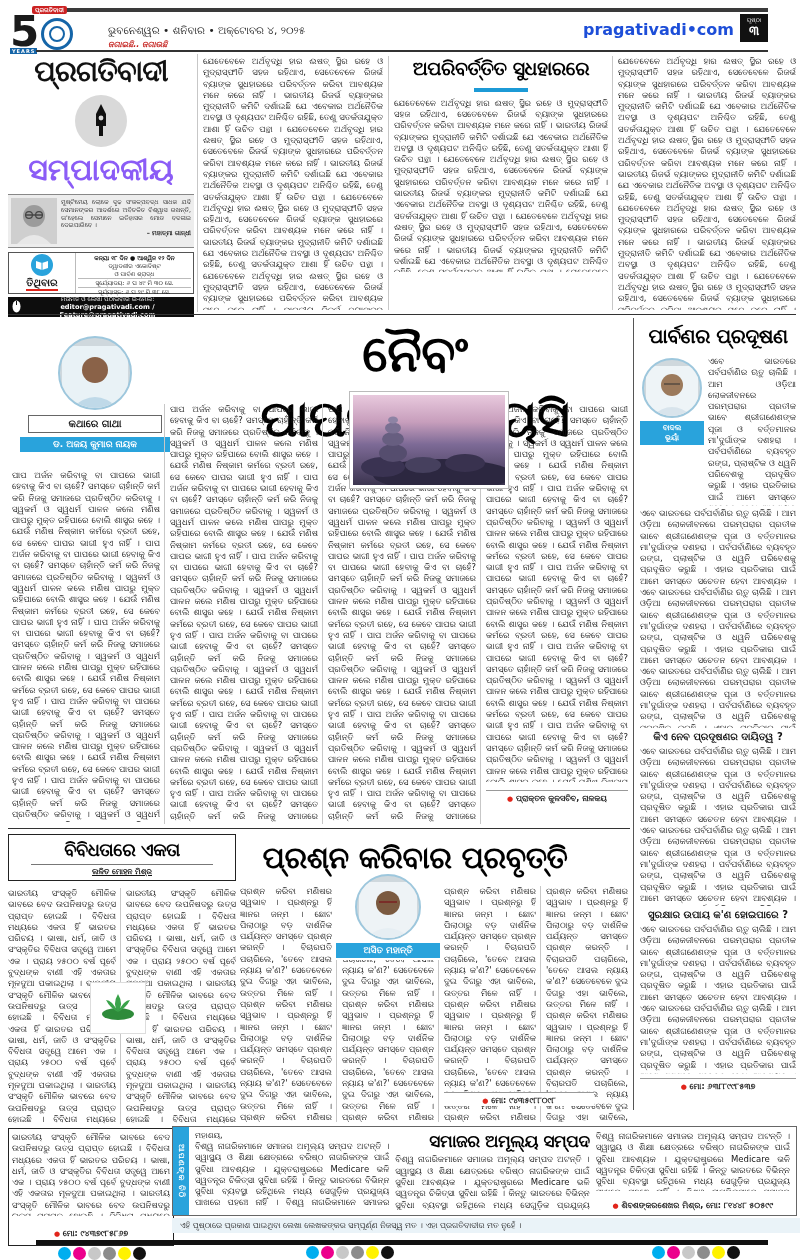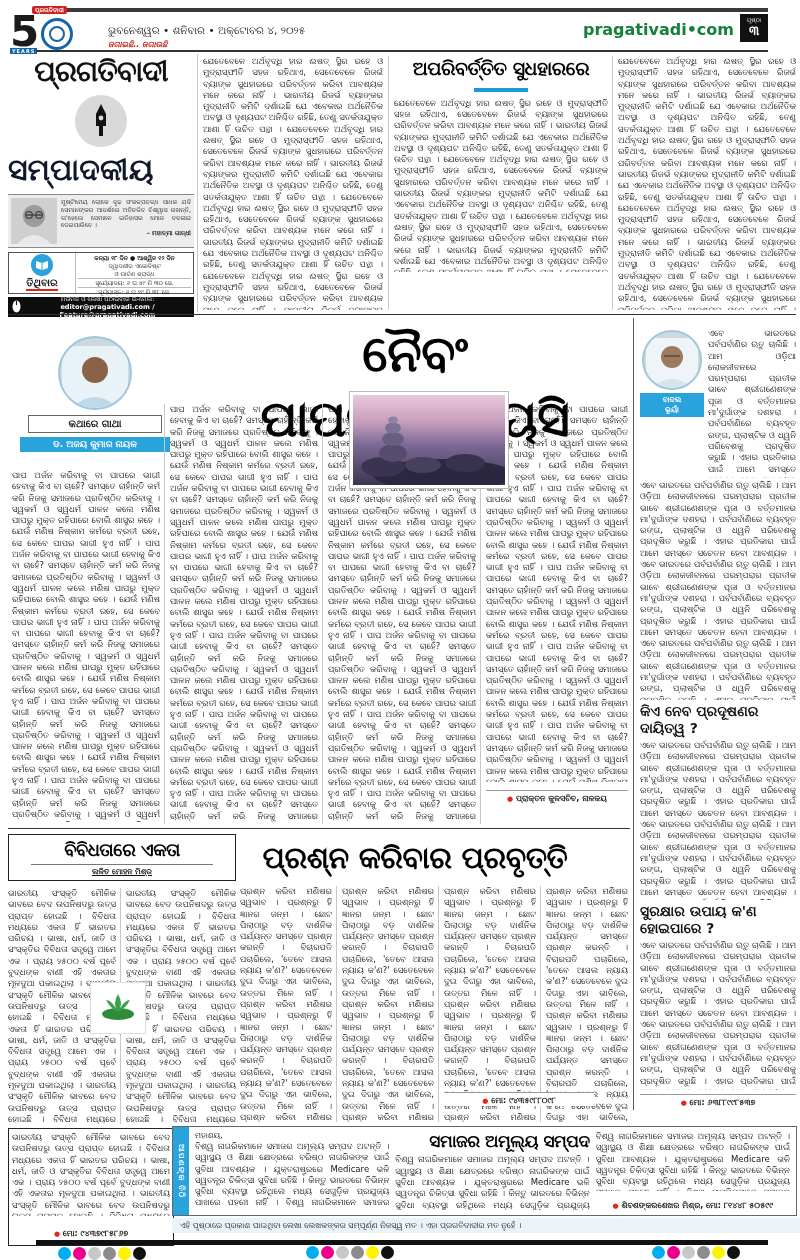--- a/index.html
+++ b/index.html
@@ -10,21 +10,21 @@
   .rule-v{width:1px;background:#c7c7c7;}
   .rule-v.dark{background:#555;}
   .rule-h{height:1px;background:#333;}
   .hl{font-weight:900;color:#000;letter-spacing:-.5px;}
   .blue-name{background:#29a3dc;color:#fff;font-weight:bold;text-align:center;
              font-size:9px;padding:2px 17px;}
   .circle-photo{border-radius:50%;overflow:hidden;background:#cfd8dd;border:2px solid #9dc7dd;
                 display:flex;align-items:flex-end;justify-content:center;}
   .signoff{font-size:8px;font-weight:bold;text-align:center;color:#222;}
   .signoff .dot{color:#e1251b;font-size:7px;}
-  .sub-head{font-weight:bold;font-size:14px;margin:3px 0;}
+  .sub-head{font-weight:bold;font-size:10px;text-align:center;margin:3px 0;}
   svg{display:block;}
 </style>
 </head>
 <body>
 
 <div class="page">
 
   <div class="abs" style="left:36px;top:8px;width:732px;height:4px;background:#3a3a3a;"></div>
 
   <div class="abs" style="left:10px;top:14px;width:92px;height:40px;">
@@ -32,39 +32,39 @@
       <span style="font-size:42px;font-weight:900;line-height:.85;color:#1b1b1b;">5</span>
       <span style="width:26px;height:26px;border:3px solid #1565a8;border-radius:50%;margin:4px 0 0 2px;display:flex;align-items:center;justify-content:center;">
         <span style="width:12px;height:12px;border:2px solid #1565a8;border-radius:50%;"></span>
       </span>
     </div>
     <div class="abs" style="left:22px;top:-8px;font-size:6px;font-weight:bold;color:#fff;background:#c22;padding:0 3px;border-radius:2px;">ପ୍ରଗତିବାଦୀ</div>
     <div class="abs" style="left:0;top:34px;font-size:5px;font-weight:bold;color:#fff;background:#1565a8;padding:0 2px;letter-spacing:1px;">YEARS</div>
   </div>
   <div class="abs" style="left:108px;top:24px;font-size:10.5px;color:#222;">ଭୁବନେଶ୍ୱର • ଶନିବାର • ଅକ୍ଟୋବର ୪, ୨୦୨୫</div>
   <div class="abs" style="left:108px;top:40px;font-size:8px;color:#c4201d;font-style:italic;font-weight:bold;">ଜଗାଇଛି.. ଜଗାଉଛି</div>
-  <div class="abs" style="right:66px;top:20px;font-size:16px;font-weight:900;color:#15803d;">pragativadi•com</div>
+  <div class="abs" style="right:66px;top:20px;font-size:16px;font-weight:900;color:#1d4ed8;">pragativadi•com</div>
   <div class="abs" style="right:32px;top:14px;width:28px;height:28px;background:#111;color:#fff;text-align:center;">
     <div style="font-size:6px;padding-top:2px;">ପୃଷ୍ଠା</div>
     <div style="font-size:13px;font-weight:bold;line-height:1;">୩</div>
   </div>
   <div class="abs rule-h" style="left:36px;top:50px;width:732px;height:2px;"></div>
 
   <div class="abs" style="left:8px;top:54px;width:186px;">
     <div style="font-size:29px;font-weight:900;text-align:center;letter-spacing:-1px;line-height:1.2;">ପ୍ରଗତିବାଦୀ</div>
     <div style="display:flex;justify-content:center;margin:6px 0;">
       <span style="width:52px;height:52px;border-radius:50%;background:#d9d9d9;display:flex;align-items:center;justify-content:center;">
         <svg width="26" height="34" viewBox="0 0 26 34">
             <path d="M13 0 L18 10 L18 22 L8 22 L8 10 Z" fill="#111"></path>
             <circle cx="13" cy="14" r="2.4" fill="#d9d9d9"></circle>
             <rect x="11" y="22" width="4" height="10" fill="#111"></rect>
           </svg>
       </span>
     </div>
-    <div style="font-size:30px;font-weight:900;color:#0f172a;text-align:left;line-height:1.1;">ସମ୍ପାଦକୀୟ</div>
+    <div style="font-size:30px;font-weight:900;color:#8b5cf6;text-align:center;line-height:1.1;">ସମ୍ପାଦକୀୟ</div>
 
     <div style="margin-top:8px;background:#ededed;border-top:1px solid #888;border-bottom:1px solid #888;display:flex;gap:4px;padding:3px;height:46px;">
       <span style="flex:0 0 46px;">
         <svg width="46" height="46" viewBox="0 0 46 46">
             <rect width="46" height="46" fill="#cfcfcf"></rect>
             <circle cx="23" cy="18" r="11" fill="#9b9b9b"></circle>
             <path d="M6 46 Q23 28 40 46 Z" fill="#e8e8e8"></path>
             <line x1="14" y1="17" x2="32" y2="17" stroke="#444" stroke-width="1.5"></line>
             <circle cx="18" cy="17" r="3.4" fill="none" stroke="#444" stroke-width="1.2"></circle>
             <circle cx="28" cy="17" r="3.4" fill="none" stroke="#444" stroke-width="1.2"></circle>
@@ -160,20 +160,21 @@
       <ellipse cx="40" cy="25" rx="5" ry="3.6" fill="#8d83a4"></ellipse>
     </svg>
   </div>
 
   <div class="abs" style="left:486px;top:790px;width:142px;background:#fff;border-top:1px solid #999;padding-top:3px;">
     <div class="signoff"><span class="dot">●</span> <span>ପ୍ରାକ୍ତନ କୁଳସଚିବ, ନାଳକୟ</span></div>
   </div>
 
   <div class="abs rule-v dark" style="left:633px;top:318px;height:792px;"></div>
   <div class="abs" style="left:640px;top:322px;width:156px;">
+    <div class="hl" style="font-size:20px;text-align:center;line-height:1.4;">ପାର୍ବଣର ପ୍ରଦୂଷଣ</div>
     <div style="margin-top:6px;overflow:hidden;">
       <span style="float:left;width:64px;margin:2px 4px 2px 0;">
         <span class="circle-photo" style="width:56px;height:56px;margin:0 auto;display:flex;">
           <svg width="52" height="50" viewBox="0 0 52 50">
               <rect width="52" height="50" fill="#eef4f7"></rect>
               <circle cx="26" cy="19" r="11" fill="#9c7a5c"></circle>
               <path d="M6 50 Q26 32 46 50 Z" fill="#d8e4ec"></path>
               <line x1="18" y1="18" x2="34" y2="18" stroke="#333" stroke-width="1.2"></line>
             </svg>
         </span>
@@ -217,20 +218,31 @@
   </div>
 
   <div class="abs hl" style="left:250px;top:838px;width:330px;font-size:30px;text-align:center;line-height:1.3;">ପ୍ରଶ୍ନ କରିବାର ପ୍ରବୃତ୍ତି</div>
   <div class="abs bt" style="left:240px;top:886px;width:92px;height:236px;">ପ୍ରଶ୍ନ କରିବା ମଣିଷର ସ୍ୱଭାବ । ପ୍ରଶ୍ନରୁ ହିଁ ଜ୍ଞାନର ଜନ୍ମ । ଛୋଟ ପିଲାଠାରୁ ବଡ଼ ଦାର୍ଶନିକ ପର୍ଯ୍ୟନ୍ତ ସମସ୍ତେ ପ୍ରଶ୍ନ କରନ୍ତି । ବିଚାରପତି ପଚାରିଲେ, 'ତେବେ ଆସଲ ନ୍ୟାୟ କ'ଣ?' ସେତେବେଳେ ଦୁଇ ଦିଗରୁ ଏହା ଭାବିଲେ, ଉତ୍ତର ମିଳେ ନାହିଁ । ପ୍ରଶ୍ନ କରିବା ମଣିଷର ସ୍ୱଭାବ । ପ୍ରଶ୍ନରୁ ହିଁ ଜ୍ଞାନର ଜନ୍ମ । ଛୋଟ ପିଲାଠାରୁ ବଡ଼ ଦାର୍ଶନିକ ପର୍ଯ୍ୟନ୍ତ ସମସ୍ତେ ପ୍ରଶ୍ନ କରନ୍ତି । ବିଚାରପତି ପଚାରିଲେ, 'ତେବେ ଆସଲ ନ୍ୟାୟ କ'ଣ?' ସେତେବେଳେ ଦୁଇ ଦିଗରୁ ଏହା ଭାବିଲେ, ଉତ୍ତର ମିଳେ ନାହିଁ । ପ୍ରଶ୍ନ କରିବା ମଣିଷର ସ୍ୱଭାବ । ପ୍ରଶ୍ନରୁ ହିଁ ଜ୍ଞାନର ଜନ୍ମ । ଛୋଟ ପିଲାଠାରୁ ବଡ଼ ଦାର୍ଶନିକ ପର୍ଯ୍ୟନ୍ତ ସମସ୍ତେ ପ୍ରଶ୍ନ କରନ୍ତି । ବିଚାରପତି ପଚାରିଲେ, 'ତେବେ ଆସଲ ନ୍ୟାୟ କ'ଣ?' ସେତେବେଳେ ଦୁଇ ଦିଗରୁ ଏହା ଭାବିଲେ, ଉତ୍ତର ମିଳେ ନାହିଁ । ପ୍ରଶ୍ନ କରିବା ମଣିଷର ସ୍ୱଭାବ । ପ୍ରଶ୍ନରୁ ହିଁ ଜ୍ଞାନର ଜନ୍ମ । ଛୋଟ ପିଲାଠାରୁ ବଡ଼ ଦାର୍ଶନିକ ପର୍ଯ୍ୟନ୍ତ ସମସ୍ତେ ପ୍ରଶ୍ନ କରନ୍ତି । ବିଚାରପତି ପଚାରିଲେ, 'ତେବେ ଆସଲ ନ୍ୟାୟ କ'ଣ?' ସେତେବେଳେ ଦୁଇ ଦିଗରୁ ଏହା ଭାବିଲେ, ଉତ୍ତର ମିଳେ ନାହିଁ । ପ୍ରଶ୍ନ କରିବା ମଣିଷର ସ୍ୱଭାବ । ପ୍ରଶ୍ନରୁ ହିଁ ଜ୍ଞାନର ଜନ୍ମ । ଛୋଟ ପିଲାଠାରୁ ବଡ଼ ଦାର୍ଶନିକ ପର୍ଯ୍ୟନ୍ତ ସମସ୍ତେ ପ୍ରଶ୍ନ କରନ୍ତି । ବିଚାରପତି ପଚାରିଲେ, 'ତେବେ ଆସଲ ନ୍ୟାୟ କ'ଣ?' ସେତେବେଳେ ଦୁଇ ଦିଗରୁ ଏହା ଭାବିଲେ, ଉତ୍ତର ମିଳେ ନାହିଁ ।</div>
   <div class="abs rule-v" style="left:336px;top:886px;height:236px;"></div>
   <div class="abs bt" style="left:342px;top:886px;width:92px;height:236px;">ପ୍ରଶ୍ନ କରିବା ମଣିଷର ସ୍ୱଭାବ । ପ୍ରଶ୍ନରୁ ହିଁ ଜ୍ଞାନର ଜନ୍ମ । ଛୋଟ ପିଲାଠାରୁ ବଡ଼ ଦାର୍ଶନିକ ପର୍ଯ୍ୟନ୍ତ ସମସ୍ତେ ପ୍ରଶ୍ନ କରନ୍ତି । ବିଚାରପତି ପଚାରିଲେ, 'ତେବେ ଆସଲ ନ୍ୟାୟ କ'ଣ?' ସେତେବେଳେ ଦୁଇ ଦିଗରୁ ଏହା ଭାବିଲେ, ଉତ୍ତର ମିଳେ ନାହିଁ । ପ୍ରଶ୍ନ କରିବା ମଣିଷର ସ୍ୱଭାବ । ପ୍ରଶ୍ନରୁ ହିଁ ଜ୍ଞାନର ଜନ୍ମ । ଛୋଟ ପିଲାଠାରୁ ବଡ଼ ଦାର୍ଶନିକ ପର୍ଯ୍ୟନ୍ତ ସମସ୍ତେ ପ୍ରଶ୍ନ କରନ୍ତି । ବିଚାରପତି ପଚାରିଲେ, 'ତେବେ ଆସଲ ନ୍ୟାୟ କ'ଣ?' ସେତେବେଳେ ଦୁଇ ଦିଗରୁ ଏହା ଭାବିଲେ, ଉତ୍ତର ମିଳେ ନାହିଁ । ପ୍ରଶ୍ନ କରିବା ମଣିଷର ସ୍ୱଭାବ । ପ୍ରଶ୍ନରୁ ହିଁ ଜ୍ଞାନର ଜନ୍ମ । ଛୋଟ ପିଲାଠାରୁ ବଡ଼ ଦାର୍ଶନିକ ପର୍ଯ୍ୟନ୍ତ ସମସ୍ତେ ପ୍ରଶ୍ନ କରନ୍ତି । ବିଚାରପତି ପଚାରିଲେ, 'ତେବେ ଆସଲ ନ୍ୟାୟ କ'ଣ?' ସେତେବେଳେ ଦୁଇ ଦିଗରୁ ଏହା ଭାବିଲେ, ଉତ୍ତର ମିଳେ ନାହିଁ । ପ୍ରଶ୍ନ କରିବା ମଣିଷର ସ୍ୱଭାବ । ପ୍ରଶ୍ନରୁ ହିଁ ଜ୍ଞାନର ଜନ୍ମ । ଛୋଟ ପିଲାଠାରୁ ବଡ଼ ଦାର୍ଶନିକ ପର୍ଯ୍ୟନ୍ତ ସମସ୍ତେ ପ୍ରଶ୍ନ କରନ୍ତି । ବିଚାରପତି ପଚାରିଲେ, 'ତେବେ ଆସଲ ନ୍ୟାୟ କ'ଣ?' ସେତେବେଳେ ଦୁଇ ଦିଗରୁ ଏହା ଭାବିଲେ, ଉତ୍ତର ମିଳେ ନାହିଁ । ପ୍ରଶ୍ନ କରିବା ମଣିଷର ସ୍ୱଭାବ । ପ୍ରଶ୍ନରୁ ହିଁ ଜ୍ଞାନର ଜନ୍ମ । ଛୋଟ ପିଲାଠାରୁ ବଡ଼ ଦାର୍ଶନିକ ପର୍ଯ୍ୟନ୍ତ ସମସ୍ତେ ପ୍ରଶ୍ନ କରନ୍ତି । ବିଚାରପତି ପଚାରିଲେ, 'ତେବେ ଆସଲ ନ୍ୟାୟ କ'ଣ?' ସେତେବେଳେ ଦୁଇ ଦିଗରୁ ଏହା ଭାବିଲେ, ଉତ୍ତର ମିଳେ ନାହିଁ ।</div>
   <div class="abs rule-v" style="left:438px;top:886px;height:236px;"></div>
   <div class="abs bt" style="left:444px;top:886px;width:92px;height:236px;">ପ୍ରଶ୍ନ କରିବା ମଣିଷର ସ୍ୱଭାବ । ପ୍ରଶ୍ନରୁ ହିଁ ଜ୍ଞାନର ଜନ୍ମ । ଛୋଟ ପିଲାଠାରୁ ବଡ଼ ଦାର୍ଶନିକ ପର୍ଯ୍ୟନ୍ତ ସମସ୍ତେ ପ୍ରଶ୍ନ କରନ୍ତି । ବିଚାରପତି ପଚାରିଲେ, 'ତେବେ ଆସଲ ନ୍ୟାୟ କ'ଣ?' ସେତେବେଳେ ଦୁଇ ଦିଗରୁ ଏହା ଭାବିଲେ, ଉତ୍ତର ମିଳେ ନାହିଁ । ପ୍ରଶ୍ନ କରିବା ମଣିଷର ସ୍ୱଭାବ । ପ୍ରଶ୍ନରୁ ହିଁ ଜ୍ଞାନର ଜନ୍ମ । ଛୋଟ ପିଲାଠାରୁ ବଡ଼ ଦାର୍ଶନିକ ପର୍ଯ୍ୟନ୍ତ ସମସ୍ତେ ପ୍ରଶ୍ନ କରନ୍ତି । ବିଚାରପତି ପଚାରିଲେ, 'ତେବେ ଆସଲ ନ୍ୟାୟ କ'ଣ?' ସେତେବେଳେ ଦୁଇ ଦିଗରୁ ଏହା ଭାବିଲେ, ଉତ୍ତର ମିଳେ ନାହିଁ । ପ୍ରଶ୍ନ କରିବା ମଣିଷର ସ୍ୱଭାବ । ପ୍ରଶ୍ନରୁ ହିଁ ଜ୍ଞାନର ଜନ୍ମ । ଛୋଟ ପିଲାଠାରୁ ବଡ଼ ଦାର୍ଶନିକ ପର୍ଯ୍ୟନ୍ତ ସମସ୍ତେ ପ୍ରଶ୍ନ କରନ୍ତି । ବିଚାରପତି ପଚାରିଲେ, 'ତେବେ ଆସଲ ନ୍ୟାୟ କ'ଣ?' ସେତେବେଳେ ଦୁଇ ଦିଗରୁ ଏହା ଭାବିଲେ, ଉତ୍ତର ମିଳେ ନାହିଁ । ପ୍ରଶ୍ନ କରିବା ମଣିଷର ସ୍ୱଭାବ । ପ୍ରଶ୍ନରୁ ହିଁ ଜ୍ଞାନର ଜନ୍ମ । ଛୋଟ ପିଲାଠାରୁ ବଡ଼ ଦାର୍ଶନିକ ପର୍ଯ୍ୟନ୍ତ ସମସ୍ତେ ପ୍ରଶ୍ନ କରନ୍ତି । ବିଚାରପତି ପଚାରିଲେ, 'ତେବେ ଆସଲ ନ୍ୟାୟ କ'ଣ?' ସେତେବେଳେ ଦୁଇ ଦିଗରୁ ଏହା ଭାବିଲେ, ଉତ୍ତର ମିଳେ ନାହିଁ । ପ୍ରଶ୍ନ କରିବା ମଣିଷର ସ୍ୱଭାବ । ପ୍ରଶ୍ନରୁ ହିଁ ଜ୍ଞାନର ଜନ୍ମ । ଛୋଟ ପିଲାଠାରୁ ବଡ଼ ଦାର୍ଶନିକ ପର୍ଯ୍ୟନ୍ତ ସମସ୍ତେ ପ୍ରଶ୍ନ କରନ୍ତି । ବିଚାରପତି ପଚାରିଲେ, 'ତେବେ ଆସଲ ନ୍ୟାୟ କ'ଣ?' ସେତେବେଳେ ଦୁଇ ଦିଗରୁ ଏହା ଭାବିଲେ, ଉତ୍ତର ମିଳେ ନାହିଁ ।</div>
   <div class="abs rule-v" style="left:540px;top:886px;height:236px;"></div>
   <div class="abs bt" style="left:546px;top:886px;width:82px;height:236px;">ପ୍ରଶ୍ନ କରିବା ମଣିଷର ସ୍ୱଭାବ । ପ୍ରଶ୍ନରୁ ହିଁ ଜ୍ଞାନର ଜନ୍ମ । ଛୋଟ ପିଲାଠାରୁ ବଡ଼ ଦାର୍ଶନିକ ପର୍ଯ୍ୟନ୍ତ ସମସ୍ତେ ପ୍ରଶ୍ନ କରନ୍ତି । ବିଚାରପତି ପଚାରିଲେ, 'ତେବେ ଆସଲ ନ୍ୟାୟ କ'ଣ?' ସେତେବେଳେ ଦୁଇ ଦିଗରୁ ଏହା ଭାବିଲେ, ଉତ୍ତର ମିଳେ ନାହିଁ । ପ୍ରଶ୍ନ କରିବା ମଣିଷର ସ୍ୱଭାବ । ପ୍ରଶ୍ନରୁ ହିଁ ଜ୍ଞାନର ଜନ୍ମ । ଛୋଟ ପିଲାଠାରୁ ବଡ଼ ଦାର୍ଶନିକ ପର୍ଯ୍ୟନ୍ତ ସମସ୍ତେ ପ୍ରଶ୍ନ କରନ୍ତି । ବିଚାରପତି ପଚାରିଲେ, 'ତେବେ ଆସଲ ନ୍ୟାୟ କ'ଣ?' ସେତେବେଳେ ଦୁଇ ଦିଗରୁ ଏହା ଭାବିଲେ, ଉତ୍ତର ମିଳେ ନାହିଁ । ପ୍ରଶ୍ନ କରିବା ମଣିଷର ସ୍ୱଭାବ । ପ୍ରଶ୍ନରୁ ହିଁ ଜ୍ଞାନର ଜନ୍ମ । ଛୋଟ ପିଲାଠାରୁ ବଡ଼ ଦାର୍ଶନିକ ପର୍ଯ୍ୟନ୍ତ ସମସ୍ତେ ପ୍ରଶ୍ନ କରନ୍ତି । ବିଚାରପତି ପଚାରିଲେ, 'ତେବେ ଆସଲ ନ୍ୟାୟ କ'ଣ?' ସେତେବେଳେ ଦୁଇ ଦିଗରୁ ଏହା ଭାବିଲେ, ଉତ୍ତର ମିଳେ ନାହିଁ । ପ୍ରଶ୍ନ କରିବା ମଣିଷର ସ୍ୱଭାବ । ପ୍ରଶ୍ନରୁ ହିଁ ଜ୍ଞାନର ଜନ୍ମ । ଛୋଟ ପିଲାଠାରୁ ବଡ଼ ଦାର୍ଶନିକ ପର୍ଯ୍ୟନ୍ତ ସମସ୍ତେ ପ୍ରଶ୍ନ କରନ୍ତି । ବିଚାରପତି ପଚାରିଲେ, 'ତେବେ ଆସଲ ନ୍ୟାୟ କ'ଣ?' ସେତେବେଳେ ଦୁଇ ଦିଗରୁ ଏହା ଭାବିଲେ, ଉତ୍ତର ମିଳେ ନାହିଁ । ପ୍ରଶ୍ନ କରିବା ମଣିଷର ସ୍ୱଭାବ । ପ୍ରଶ୍ନରୁ ହିଁ ଜ୍ଞାନର ଜନ୍ମ । ଛୋଟ ପିଲାଠାରୁ ବଡ଼ ଦାର୍ଶନିକ ପର୍ଯ୍ୟନ୍ତ ସମସ୍ତେ ପ୍ରଶ୍ନ କରନ୍ତି । ବିଚାରପତି ପଚାରିଲେ, 'ତେବେ ଆସଲ ନ୍ୟାୟ କ'ଣ?' ସେତେବେଳେ ଦୁଇ ଦିଗରୁ ଏହା ଭାବିଲେ, ଉତ୍ତର ମିଳେ ନାହିଁ ।</div>
+  <div class="abs" style="left:334px;top:872px;width:104px;background:#fff;padding:2px;">
+    <span class="circle-photo" style="width:62px;height:62px;margin:0 auto;display:flex;">
+      <svg width="58" height="56" viewBox="0 0 58 56">
+          <rect width="58" height="56" fill="#eef3f6"></rect>
+          <circle cx="29" cy="21" r="12" fill="#7b5a40"></circle>
+          <path d="M7 56 Q29 36 51 56 Z" fill="#e6eef3"></path>
+          <line x1="20" y1="20" x2="38" y2="20" stroke="#7a2020" stroke-width="1.6"></line>
+        </svg>
+    </span>
+    <span class="blue-name" style="display:block;margin-top:3px;">ଅସିତ ମହାନ୍ତି</span>
+  </div>
   <div class="abs" style="left:444px;top:1092px;width:150px;background:#fff;border-top:1px solid #999;padding-top:3px;">
     <div class="signoff"><span class="dot">●</span> <span>ମୋ: ୯୪୩୫୯୮୮୦୯୮</span></div>
   </div>
 
   <div class="abs" style="left:172px;top:1126px;width:623px;height:88px;border:1px solid #666;display:flex;">
     <div style="flex:0 0 16px;background:#29a3dc;color:#fff;display:flex;align-items:center;justify-content:center;">
       <span style="writing-mode:vertical-rl;font-size:8px;font-weight:bold;letter-spacing:1px;">ଆପଣଙ୍କ ଚିଠି</span>
     </div>
     <div style="flex:1;display:flex;gap:6px;padding:4px 6px;">
       <div style="flex:1;">

